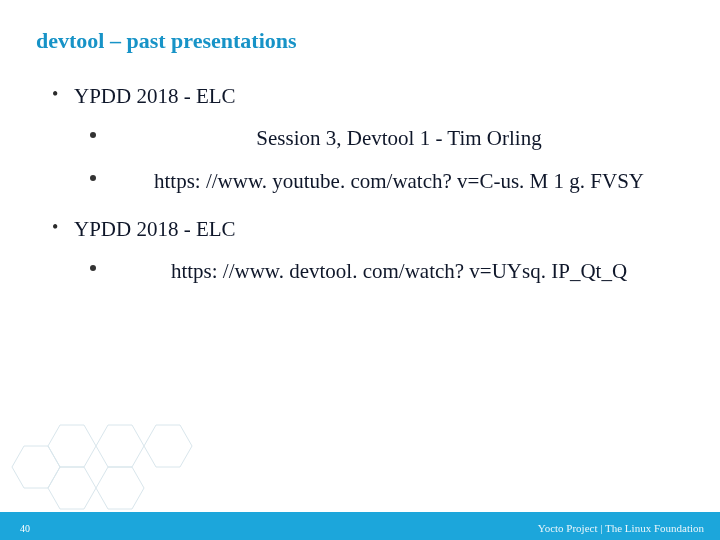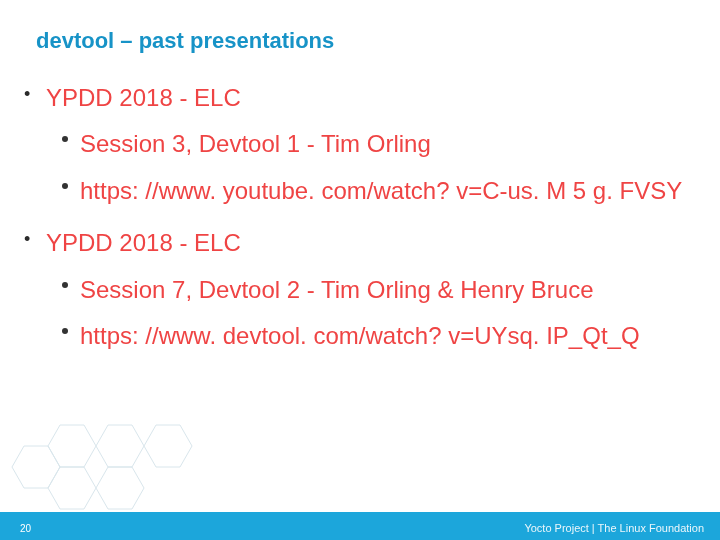--- a/index.html
+++ b/index.html
@@ -10,55 +10,57 @@
     font-family: Arial, Helvetica, sans-serif;
     background: #ffffff;
     overflow: hidden;
     position: relative;
   }
   .slide {
     width: 720px;
     height: 540px;
     position: relative;
     box-sizing: border-box;
+    font-family: Liberation Serif, serif;
   }
   .title {
     position: absolute;
     top: 28px;
     left: 36px;
     font-size: 22px;
     font-weight: bold;
     color: #1793c7;
   }
   .content {
     position: absolute;
     top: 82px;
-    left: 24px;
+    left: 52px;
     right: 30px;
-    font-size: 24px;
-    color: #ef4444;
+    font-size: 21px;
+    color: #0f172a;
     line-height: 1.35;
   }
   .L1 {
     margin: 0 0 14px 0;
     padding-left: 22px;
     position: relative;
   }
   .L1::before {
     content: "•";
     position: absolute;
     left: 0;
     top: 0;
     color: #2b2b2b;
     font-size: 18px;
   }
   .L2 {
     margin: 4px 0 14px 34px;
     padding-left: 22px;
     position: relative;
+    text-align: center;
   }
   .L2::before {
     content: "";
     position: absolute;
     left: 4px;
     top: 8px;
     width: 6px;
     height: 6px;
     background: #333;
     border-radius: 50%;
@@ -102,40 +104,39 @@
 
 <div class="slide">
 
   <div class="title">devtool – past presentations</div>
 
   <div class="content">
 
     <div class="group">
       <div class="L1">YPDD 2018 - ELC</div>
       <div class="L2">Session 3, Devtool 1 - Tim Orling</div>
-      <div class="L2">https: //www. youtube. com/watch? v=C-us. M 5 g. FVSY</div>
+      <div class="L2">https: //www. youtube. com/watch? v=C-us. M 1 g. FVSY</div>
     </div>
 
     <div class="group">
       <div class="L1">YPDD 2018 - ELC</div>
-      <div class="L2">Session 7, Devtool 2 - Tim Orling &amp; Henry Bruce</div>
       <div class="L2">https: //www. devtool. com/watch? v=UYsq. IP_Qt_Q</div>
     </div>
 
   </div>
 
   <svg class="hex-strip" viewBox="0 0 200 90">
     <g fill="none" stroke="#d9e6ec" stroke-width="1">
       <polygon points="12,45 24,24 48,24 60,45 48,66 24,66"></polygon>
       <polygon points="48,24 60,3 84,3 96,24 84,45 60,45"></polygon>
       <polygon points="60,45 84,45 96,66 84,87 60,87 48,66"></polygon>
       <polygon points="96,24 108,3 132,3 144,24 132,45 108,45"></polygon>
       <polygon points="96,66 108,45 132,45 144,66 132,87 108,87"></polygon>
       <polygon points="144,24 156,3 180,3 192,24 180,45 156,45"></polygon>
     </g>
   </svg>
 
   <div class="footer">
-    <div class="page-num">20</div>
+    <div class="page-num">40</div>
     <div class="footer-text">Yocto Project | The Linux Foundation</div>
   </div>
 
 </div>
 
 </body></html>

